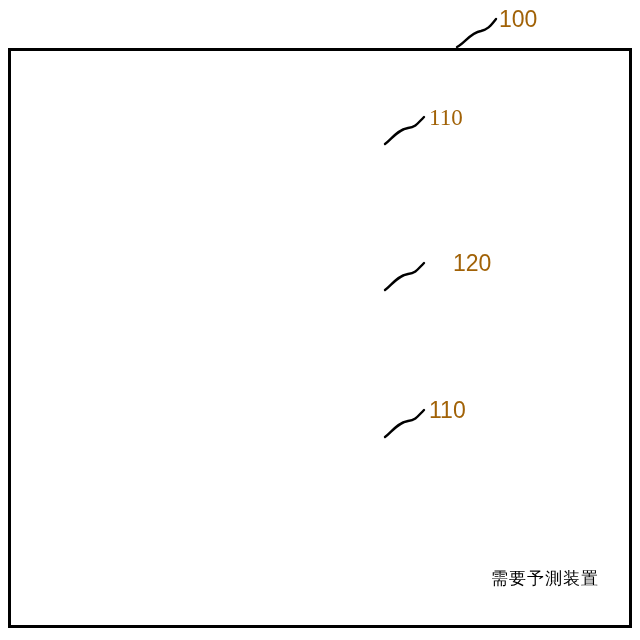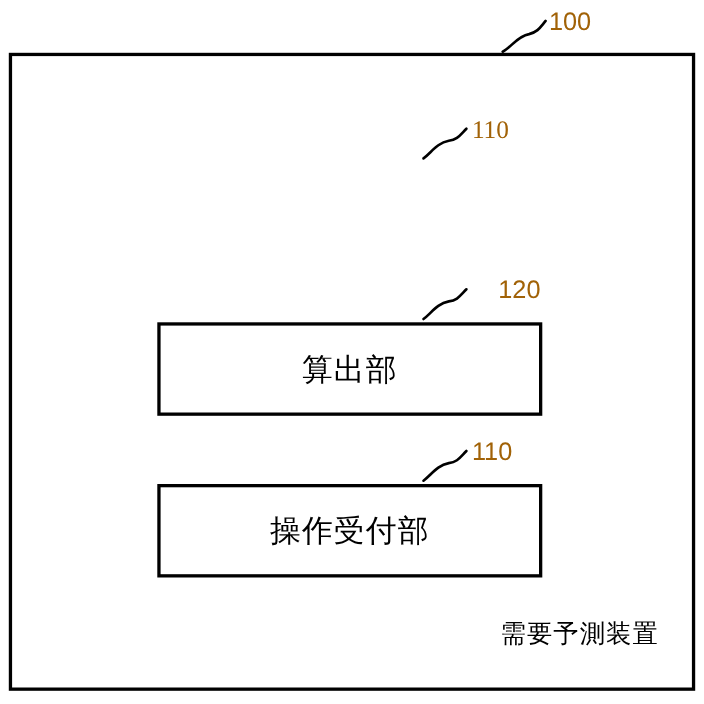--- a/index.html
+++ b/index.html
@@ -85,43 +85,37 @@
     stroke-width: 2.4;
     stroke-linecap: round;
     stroke-linejoin: round;
   }
 
   
   #device-caption {
     position: absolute;
     right: 30px;
     bottom: 37px;
-    font-family: Liberation Sans, sans-serif;
-    font-size: 23px;
+    font-family: Liberation Mono, monospace;
+    font-size: 17px;
     line-height: 1;
     color: #000000;
     letter-spacing: 1px;
     white-space: nowrap;
   }
 </style>
 </head>
 <body>
 
 <div id="figure-root">
 
   <div id="device-frame">
 
 
-    <div class="component-box" id="box-calculation" style="left:132px; top:242px;">
-      <span class="component-label">算出部</span>
-    </div>
 
-    <div class="component-box" id="box-operation" style="left:132px; top:389px;">
-      <span class="component-label">操作受付部</span>
-    </div>
 
     <div id="device-caption">需要予測装置</div>
   </div>
 
   <svg id="leader-layer" viewBox="0 0 640 640">
     <path d="M 457,47 C 465,43 470,33 481,31 C 489,29 491,25 496,19"></path>
     <path d="M 385,144 C 392,139 397,130 408,128 C 416,127 418,123 424,117"></path>
     <path d="M 385,290 C 392,285 397,276 408,274 C 416,273 418,269 424,263"></path>
     <path d="M 385,437 C 392,432 397,423 408,421 C 416,420 418,416 424,410"></path>
   </svg>

